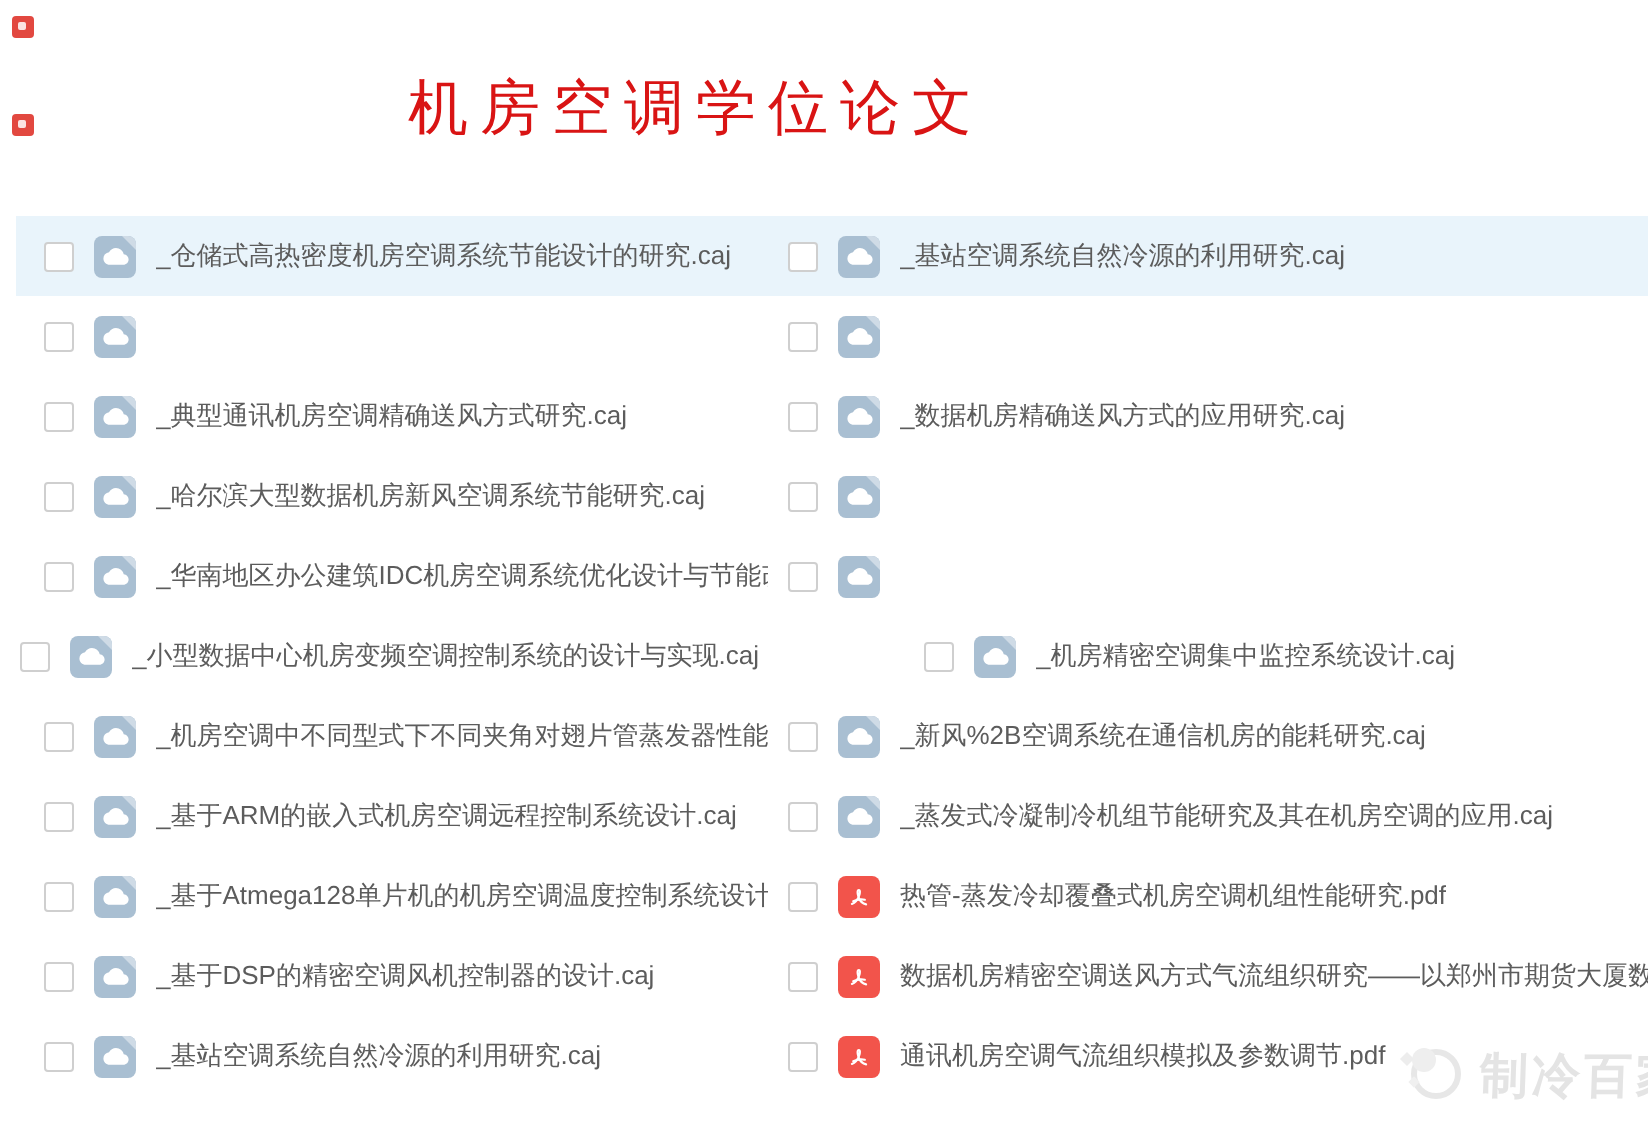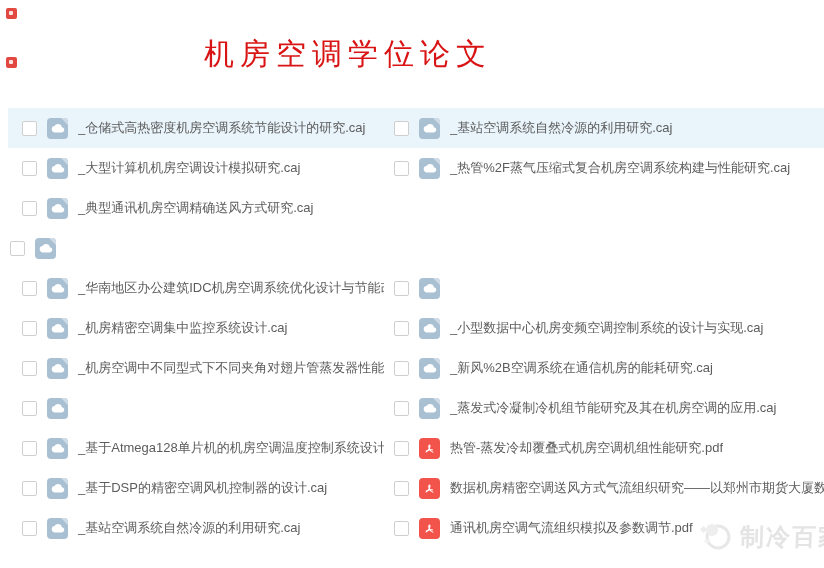--- a/index.html
+++ b/index.html
@@ -75,44 +75,60 @@
       </div>
     </div>
     <div class="row">
       <div class="item left">
         <span class="cb"></span>
         <span class="ficon caj">
           <svg width="14" height="14" viewBox="0 0 24 24">
             <path fill="#ffffff" d="M19.35 10.04A7.49 7.49 0 0 0 12 4C9.11 4 6.6 5.64 5.35 8.04A5.994 5.994 0 0 0 0 14c0 3.31 2.69 6 6 6h13c2.76 0 5-2.24 5-5 0-2.64-2.05-4.78-4.65-4.96z" transform="translate(1.2 1.5) scale(0.9)"></path>
           </svg>
         </span>
-        <span class="fname">_大型计算机机房空调设计模拟研究.caj</span>
-      </div>
-      <div class="item right">
-        <span class="cb"></span>
-        <span class="ficon caj">
-          <svg width="14" height="14" viewBox="0 0 24 24">
-            <path fill="#ffffff" d="M19.35 10.04A7.49 7.49 0 0 0 12 4C9.11 4 6.6 5.64 5.35 8.04A5.994 5.994 0 0 0 0 14c0 3.31 2.69 6 6 6h13c2.76 0 5-2.24 5-5 0-2.64-2.05-4.78-4.65-4.96z" transform="translate(1.2 1.5) scale(0.9)"></path>
-          </svg>
-        </span>
-        <span class="fname">_热管%2F蒸气压缩式复合机房空调系统构建与性能研究.caj</span>
+      </div>
+      <div class="item right">
+        <span class="cb"></span>
+        <span class="ficon caj">
+          <svg width="14" height="14" viewBox="0 0 24 24">
+            <path fill="#ffffff" d="M19.35 10.04A7.49 7.49 0 0 0 12 4C9.11 4 6.6 5.64 5.35 8.04A5.994 5.994 0 0 0 0 14c0 3.31 2.69 6 6 6h13c2.76 0 5-2.24 5-5 0-2.64-2.05-4.78-4.65-4.96z" transform="translate(1.2 1.5) scale(0.9)"></path>
+          </svg>
+        </span>
       </div>
     </div>
     <div class="row">
       <div class="item left">
         <span class="cb"></span>
         <span class="ficon caj">
           <svg width="14" height="14" viewBox="0 0 24 24">
             <path fill="#ffffff" d="M19.35 10.04A7.49 7.49 0 0 0 12 4C9.11 4 6.6 5.64 5.35 8.04A5.994 5.994 0 0 0 0 14c0 3.31 2.69 6 6 6h13c2.76 0 5-2.24 5-5 0-2.64-2.05-4.78-4.65-4.96z" transform="translate(1.2 1.5) scale(0.9)"></path>
           </svg>
         </span>
         <span class="fname">_典型通讯机房空调精确送风方式研究.caj</span>
       </div>
-    </div>
-    <div class="row">
+      <div class="item right">
+        <span class="cb"></span>
+        <span class="ficon caj">
+          <svg width="14" height="14" viewBox="0 0 24 24">
+            <path fill="#ffffff" d="M19.35 10.04A7.49 7.49 0 0 0 12 4C9.11 4 6.6 5.64 5.35 8.04A5.994 5.994 0 0 0 0 14c0 3.31 2.69 6 6 6h13c2.76 0 5-2.24 5-5 0-2.64-2.05-4.78-4.65-4.96z" transform="translate(1.2 1.5) scale(0.9)"></path>
+          </svg>
+        </span>
+        <span class="fname">_数据机房精确送风方式的应用研究.caj</span>
+      </div>
+    </div>
+    <div class="row">
+      <div class="item left">
+        <span class="cb"></span>
+        <span class="ficon caj">
+          <svg width="14" height="14" viewBox="0 0 24 24">
+            <path fill="#ffffff" d="M19.35 10.04A7.49 7.49 0 0 0 12 4C9.11 4 6.6 5.64 5.35 8.04A5.994 5.994 0 0 0 0 14c0 3.31 2.69 6 6 6h13c2.76 0 5-2.24 5-5 0-2.64-2.05-4.78-4.65-4.96z" transform="translate(1.2 1.5) scale(0.9)"></path>
+          </svg>
+        </span>
+        <span class="fname">_哈尔滨大型数据机房新风空调系统节能研究.caj</span>
+      </div>
       <div class="item right">
         <span class="cb"></span>
         <span class="ficon caj">
           <svg width="14" height="14" viewBox="0 0 24 24">
             <path fill="#ffffff" d="M19.35 10.04A7.49 7.49 0 0 0 12 4C9.11 4 6.6 5.64 5.35 8.04A5.994 5.994 0 0 0 0 14c0 3.31 2.69 6 6 6h13c2.76 0 5-2.24 5-5 0-2.64-2.05-4.78-4.65-4.96z" transform="translate(1.2 1.5) scale(0.9)"></path>
           </svg>
         </span>
       </div>
     </div>
     <div class="row">
@@ -128,38 +144,38 @@
       <div class="item right">
         <span class="cb"></span>
         <span class="ficon caj">
           <svg width="14" height="14" viewBox="0 0 24 24">
             <path fill="#ffffff" d="M19.35 10.04A7.49 7.49 0 0 0 12 4C9.11 4 6.6 5.64 5.35 8.04A5.994 5.994 0 0 0 0 14c0 3.31 2.69 6 6 6h13c2.76 0 5-2.24 5-5 0-2.64-2.05-4.78-4.65-4.96z" transform="translate(1.2 1.5) scale(0.9)"></path>
           </svg>
         </span>
       </div>
     </div>
     <div class="row">
+      <div class="item right">
+        <span class="cb"></span>
+        <span class="ficon caj">
+          <svg width="14" height="14" viewBox="0 0 24 24">
+            <path fill="#ffffff" d="M19.35 10.04A7.49 7.49 0 0 0 12 4C9.11 4 6.6 5.64 5.35 8.04A5.994 5.994 0 0 0 0 14c0 3.31 2.69 6 6 6h13c2.76 0 5-2.24 5-5 0-2.64-2.05-4.78-4.65-4.96z" transform="translate(1.2 1.5) scale(0.9)"></path>
+          </svg>
+        </span>
+        <span class="fname">_小型数据中心机房变频空调控制系统的设计与实现.caj</span>
+      </div>
       <div class="item left">
         <span class="cb"></span>
         <span class="ficon caj">
           <svg width="14" height="14" viewBox="0 0 24 24">
             <path fill="#ffffff" d="M19.35 10.04A7.49 7.49 0 0 0 12 4C9.11 4 6.6 5.64 5.35 8.04A5.994 5.994 0 0 0 0 14c0 3.31 2.69 6 6 6h13c2.76 0 5-2.24 5-5 0-2.64-2.05-4.78-4.65-4.96z" transform="translate(1.2 1.5) scale(0.9)"></path>
           </svg>
         </span>
         <span class="fname">_机房精密空调集中监控系统设计.caj</span>
       </div>
-      <div class="item right">
-        <span class="cb"></span>
-        <span class="ficon caj">
-          <svg width="14" height="14" viewBox="0 0 24 24">
-            <path fill="#ffffff" d="M19.35 10.04A7.49 7.49 0 0 0 12 4C9.11 4 6.6 5.64 5.35 8.04A5.994 5.994 0 0 0 0 14c0 3.31 2.69 6 6 6h13c2.76 0 5-2.24 5-5 0-2.64-2.05-4.78-4.65-4.96z" transform="translate(1.2 1.5) scale(0.9)"></path>
-          </svg>
-        </span>
-        <span class="fname">_小型数据中心机房变频空调控制系统的设计与实现.caj</span>
-      </div>
     </div>
     <div class="row">
       <div class="item left">
         <span class="cb"></span>
         <span class="ficon caj">
           <svg width="14" height="14" viewBox="0 0 24 24">
             <path fill="#ffffff" d="M19.35 10.04A7.49 7.49 0 0 0 12 4C9.11 4 6.6 5.64 5.35 8.04A5.994 5.994 0 0 0 0 14c0 3.31 2.69 6 6 6h13c2.76 0 5-2.24 5-5 0-2.64-2.05-4.78-4.65-4.96z" transform="translate(1.2 1.5) scale(0.9)"></path>
           </svg>
         </span>
         <span class="fname">_机房空调中不同型式下不同夹角对翅片管蒸发器性能影响的</span>
@@ -175,20 +191,21 @@
       </div>
     </div>
     <div class="row">
       <div class="item left">
         <span class="cb"></span>
         <span class="ficon caj">
           <svg width="14" height="14" viewBox="0 0 24 24">
             <path fill="#ffffff" d="M19.35 10.04A7.49 7.49 0 0 0 12 4C9.11 4 6.6 5.64 5.35 8.04A5.994 5.994 0 0 0 0 14c0 3.31 2.69 6 6 6h13c2.76 0 5-2.24 5-5 0-2.64-2.05-4.78-4.65-4.96z" transform="translate(1.2 1.5) scale(0.9)"></path>
           </svg>
         </span>
+        <span class="fname">_基于ARM的嵌入式机房空调远程控制系统设计.caj</span>
       </div>
       <div class="item right">
         <span class="cb"></span>
         <span class="ficon caj">
           <svg width="14" height="14" viewBox="0 0 24 24">
             <path fill="#ffffff" d="M19.35 10.04A7.49 7.49 0 0 0 12 4C9.11 4 6.6 5.64 5.35 8.04A5.994 5.994 0 0 0 0 14c0 3.31 2.69 6 6 6h13c2.76 0 5-2.24 5-5 0-2.64-2.05-4.78-4.65-4.96z" transform="translate(1.2 1.5) scale(0.9)"></path>
           </svg>
         </span>
         <span class="fname">_蒸发式冷凝制冷机组节能研究及其在机房空调的应用.caj</span>
       </div>

